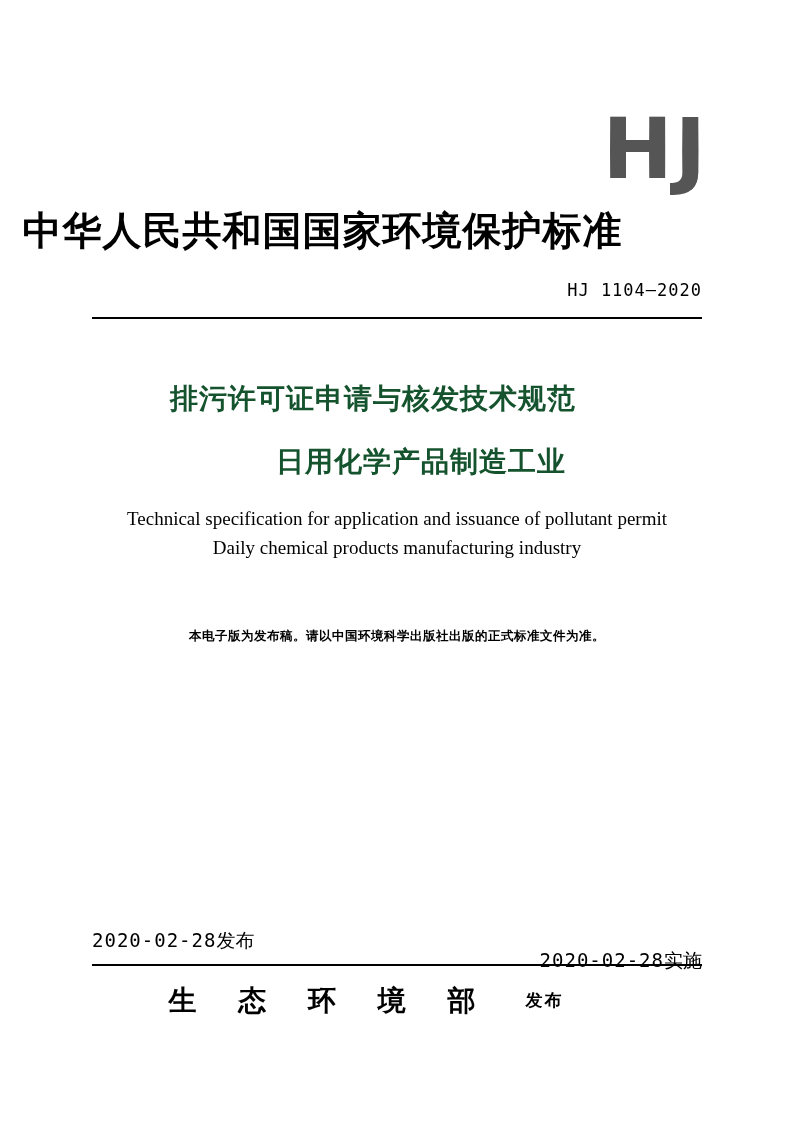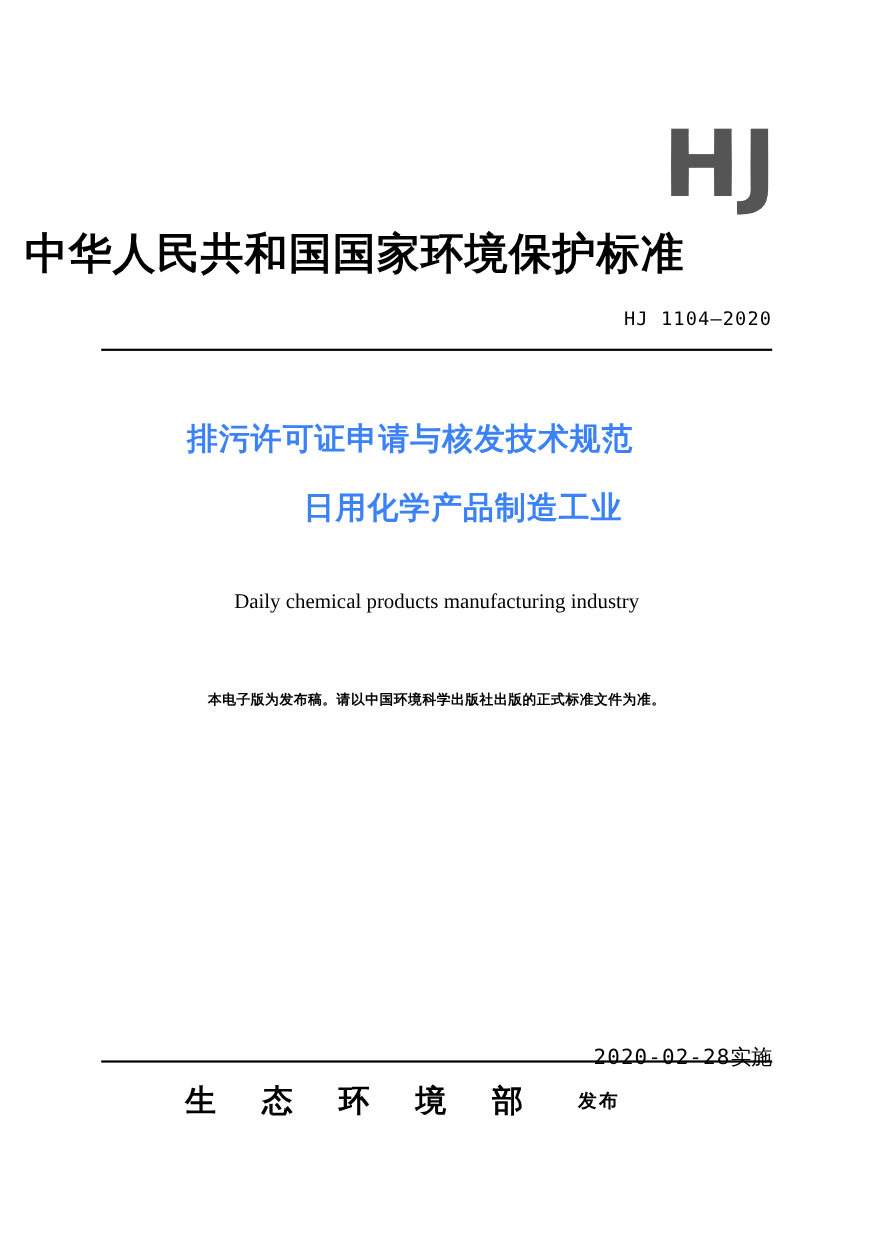--- a/index.html
+++ b/index.html
@@ -89,21 +89,21 @@
   
   .title-cn {
     position: absolute;
     left: 0;
     width: 746px;
     text-align: center;
     font-family: "DejaVu Sans", sans-serif;
     font-weight: 700;
     font-size: 28px;
     letter-spacing: 1px;
-    color: #3b82f6;
+    color: #14532d;
   }
   .title-cn.line1 { top: 380px; }
   .title-cn.line2 { top: 443px; padding-left: 48px; }
 
   .title-en {
     position: absolute;
     left: 0;
     width: 794px;
     text-align: center;
     font-family: "Liberation Serif", serif;
@@ -191,24 +191,28 @@
 
   <div class="main-title">中华人民共和国国家环境保护标准</div>
 
   <div class="std-number">HJ 1104—2020</div>
 
   <div class="rule-top"></div>
 
   <div class="title-cn line1">排污许可证申请与核发技术规范</div>
   <div class="title-cn line2">日用化学产品制造工业</div>
 
+  <div class="title-en line1">Technical specification for application and issuance of pollutant permit</div>
   <div class="title-en line2">Daily chemical products manufacturing industry</div>
 
   <div class="notice">本电子版为发布稿。请以中国环境科学出版社出版的正式标准文件为准。</div>
 
+  <div class="date-left">
+    <span>2020-02-28</span><span class="date-cn">发布</span>
+  </div>
 
   <div class="date-right">
     <span>2020-02-28</span><span class="date-cn">实施</span>
   </div>
 
   <div class="rule-bottom"></div>
 
   <div class="issuer-row">
     <span class="issuer-name">生 态 环 境 部</span><span class="issuer-verb">发布</span>
   </div>

